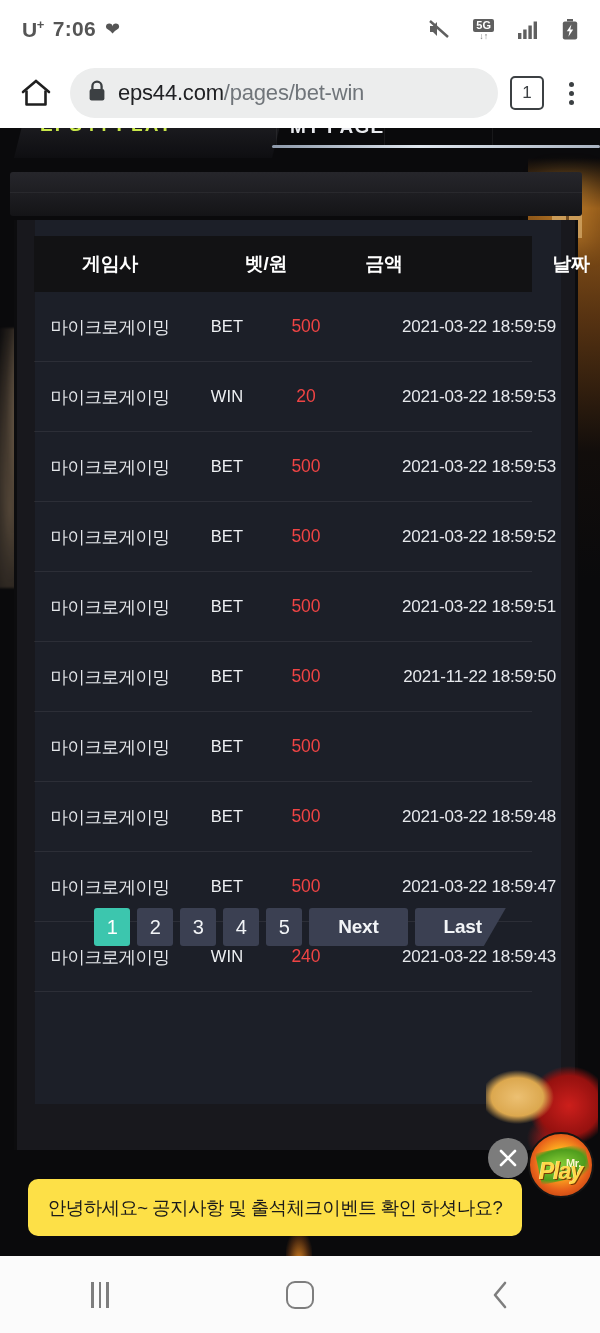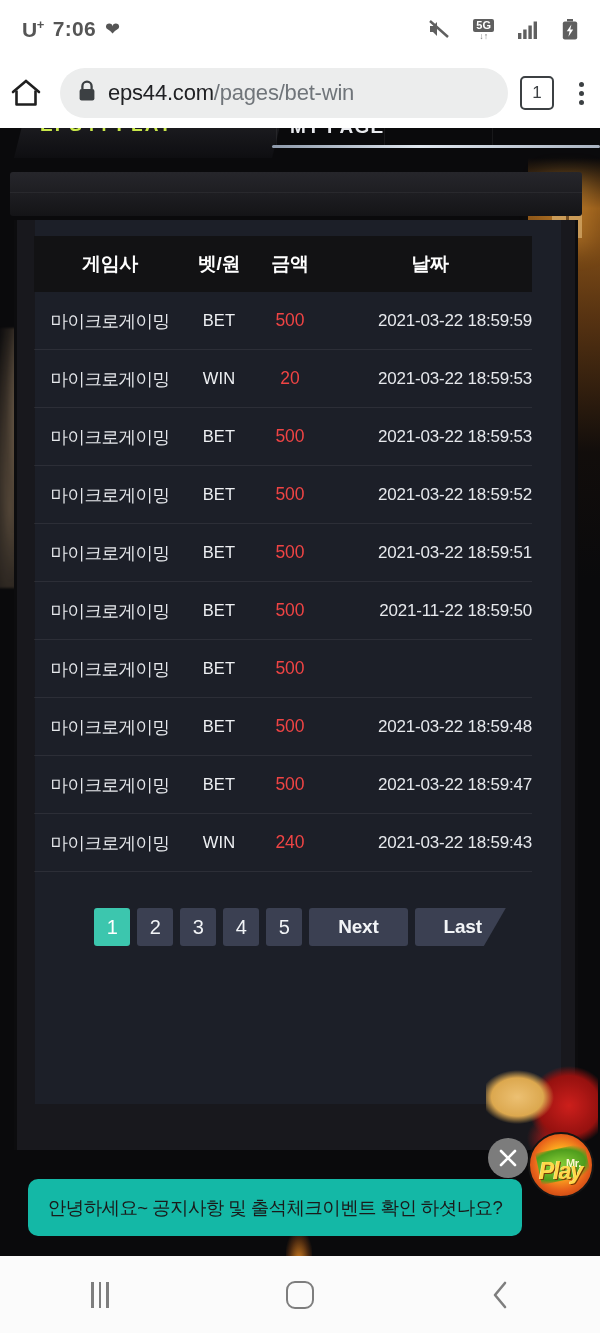--- a/index.html
+++ b/index.html
@@ -21,21 +21,21 @@
   .sb-carrier { font-size: 21px; font-weight: 700; color: #555; letter-spacing: -0.5px; }
   .sb-carrier sup { font-size: 13px; font-weight: 700; }
   .sb-time { font-size: 21px; color: #555; font-weight: 700; letter-spacing: 0.3px; }
   .sb-heart { font-size: 18px; color: #555; line-height: 1; }
   .sb-right { display: flex; align-items: center; gap: 23px; }
   .sb-icn { display: inline-flex; align-items: center; justify-content: center; }
 
   
   .browserbar {
     position: absolute; left: 0; top: 58px; width: 600px; height: 70px;
-    background: #fff; display: flex; align-items: center; padding: 0 4px; gap: 12px;
+    background: #fff; display: flex; align-items: center; padding: 0 14px; gap: 12px;
   }
   .home-btn { width: 44px; height: 44px; display: flex; align-items: center; justify-content: center; flex: none; }
   .urlbar {
     flex: 1; height: 50px; background: #eceded; border-radius: 25px;
     display: flex; align-items: center; padding: 0 18px; gap: 12px; overflow: hidden;
   }
   .url-text {
     font-size: 22px; color: #202124; white-space: nowrap; overflow: hidden;
     text-overflow: ellipsis; letter-spacing: -0.2px;
   }
@@ -140,29 +140,30 @@
   }
   .content-inner {
     position: absolute; left: 18px; top: 0px; width: 526px; height: 884px;
     background: #1c1f28;
   }
 
   
   .tbl { position: absolute; left: 34px; top: 108px; width: 498px; }
   .tbl-head {
     display: grid; grid-template-columns: 152px 66px 76px 204px;
-    background: #121214; height: 56px; align-items: center;
+    background: #121214; height: 56px; align-items: center; gap: 47px;
   }
   .tbl-head > div {
     color: #fff; font-size: 19px; font-weight: 700; text-align: center; letter-spacing: -0.3px;
   }
   .tbl-row {
     display: grid; grid-template-columns: 152px 66px 76px 204px;
-    height: 58px; align-items: center;
+    height: 70px; align-items: center;
     border-bottom: 1px solid rgba(255,255,255,0.07);
+    gap: 8px;
   }
   .c-game { color: #e6e8ec; font-size: 17.5px; text-align: center; letter-spacing: -0.5px; }
   .c-type { color: #eef0f3; font-size: 16.5px; text-align: center; letter-spacing: 0.2px; }
   .c-amt  { color: #ef4444; font-size: 17.5px; text-align: center; }
   .c-date { color: #e6e8ec; font-size: 17px; text-align: right; letter-spacing: -0.2px; }
 
   
   .pager {
     position: absolute; left: 0; right: 0; top: 780px;
     display: flex; justify-content: center; align-items: center; gap: 7px;
@@ -184,21 +185,21 @@
 
   
   .chat-layer { position: absolute; left: 0; bottom: 0; width: 600px; height: 160px; }
   .chat-close {
     position: absolute; right: 72px; bottom: 78px; width: 40px; height: 40px;
     border-radius: 50%; background: #7c7c7c;
     display: flex; align-items: center; justify-content: center;
   }
   .chat-bubble {
     position: absolute; left: 28px; bottom: 20px; width: 494px; height: 57px;
-    background: #14b8a6; border-radius: 10px;
+    background: #fde047; border-radius: 10px;
     display: flex; align-items: center; justify-content: center;
     color: #1a1a1a; font-size: 18.5px; letter-spacing: -0.6px; padding: 0 12px;
   }
   .chat-avatar {
     position: absolute; right: 6px; bottom: 58px; width: 66px; height: 66px;
     border-radius: 50%; overflow: hidden;
     background:
       radial-gradient(circle at 50% 46%, #ffe98a 0%, #ffb020 30%, #e8621a 60%, #a52a0c 100%);
     border: 2px solid #151515;
     display: flex; align-items: center; justify-content: center;

